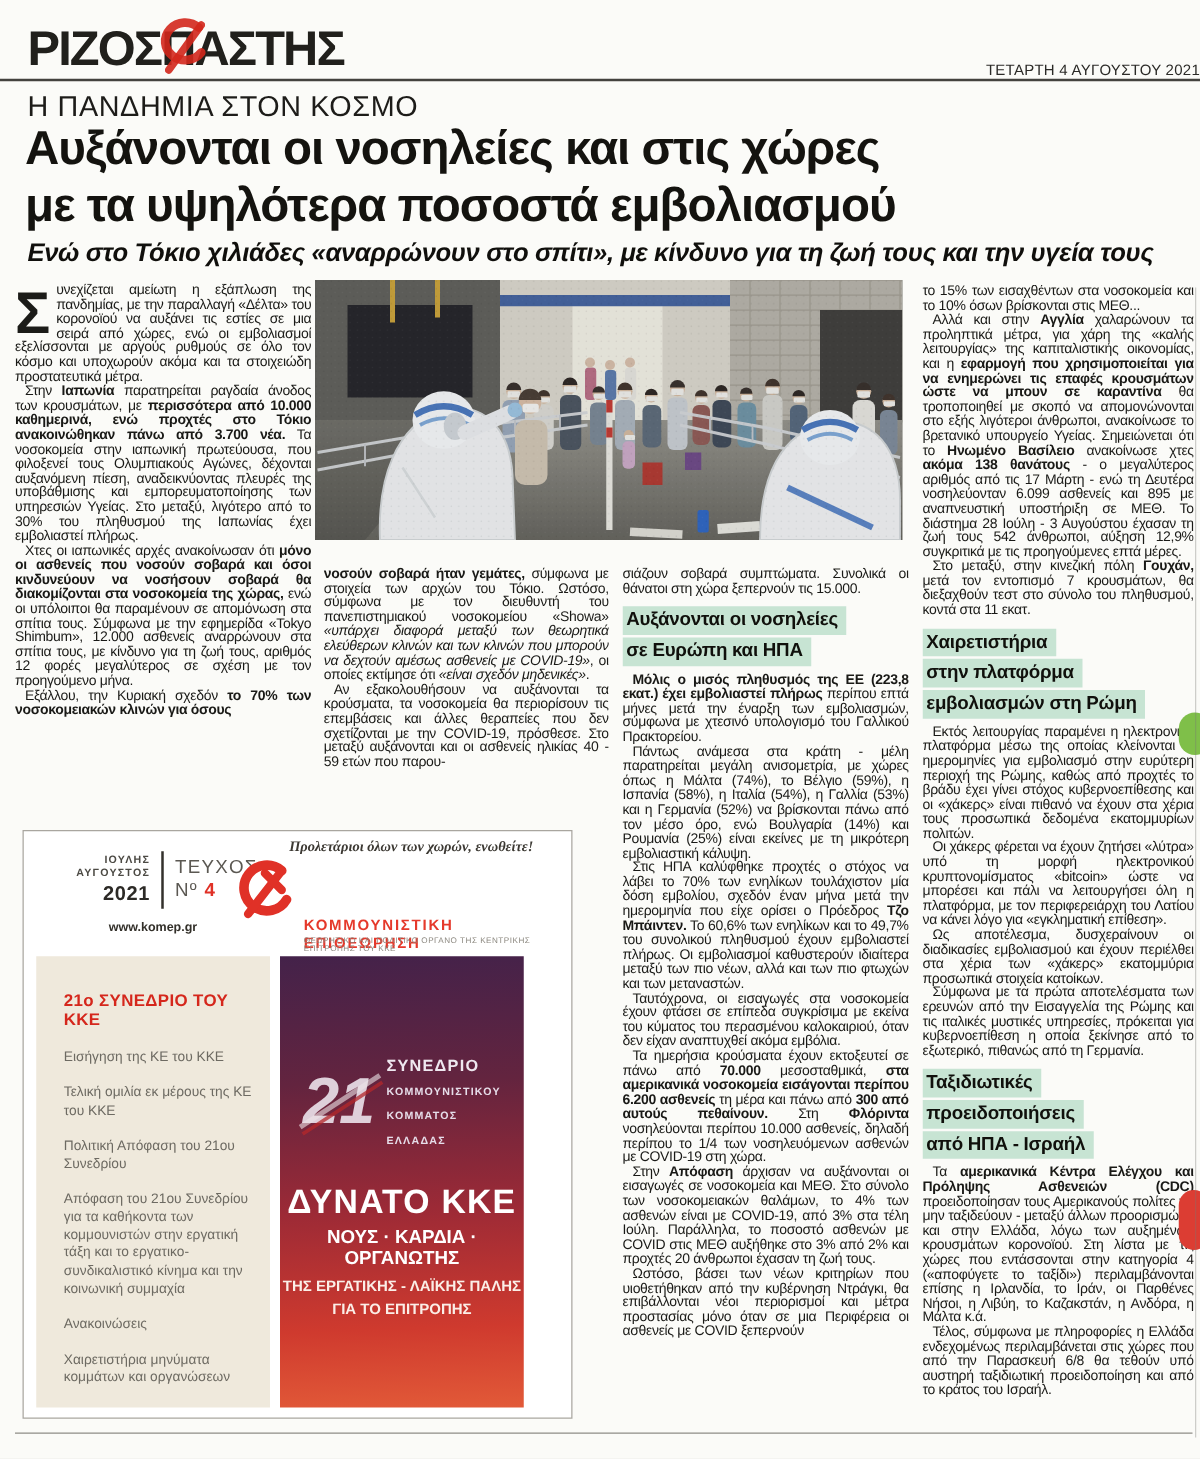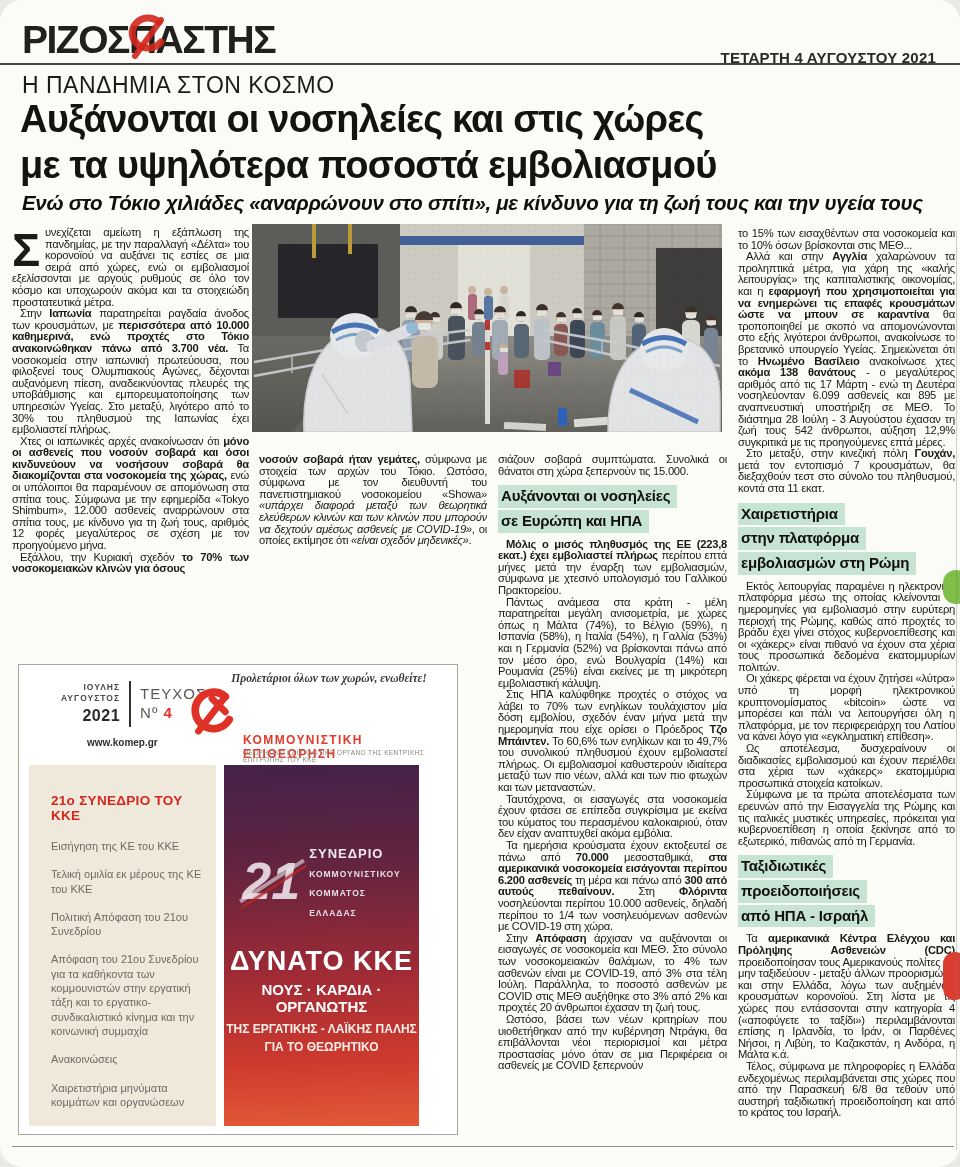--- a/index.html
+++ b/index.html
@@ -1,23 +1,23 @@
 <!DOCTYPE html>
 <html><head>
 <meta charset="utf-8">
 <style>
   html,body{margin:0;padding:0;background:#e9e9e6;}
   .page{position:relative;width:960px;height:1167px;margin:0 auto;background:#fbfbf8;
-        font-family:"Liberation Sans",sans-serif;overflow:hidden;color:#1b1b18;border-radius:22px;}
+        font-family:"Liberation Sans",sans-serif;overflow:hidden;color:#1b1b18;}
 
   
   .masthead{position:absolute;left:22px;top:20px;font-size:39px;font-weight:900;
             letter-spacing:-1.5px;color:#21201c;line-height:1;}
   .masthead .mark{position:absolute;left:98px;top:-9px;}
-  .issue-date{position:absolute;top:49px;right:24px;font-size:15px;font-weight:700;color:#2b2a27;letter-spacing:.2px;}
+  .issue-date{position:absolute;top:49px;right:0;font-size:12px;font-weight:400;color:#2b2a27;letter-spacing:.2px;}
   .masthead-rule{position:absolute;top:63px;left:0;right:0;height:2px;background:#43423e;}
   .kicker{position:absolute;left:22px;top:72px;font-size:23px;font-weight:400;color:#1d1c19;letter-spacing:.5px;}
   .headline{position:absolute;left:20px;top:96px;font-size:38px;line-height:46px;font-weight:800;
             color:#14130f;letter-spacing:-.8px;}
   .subhead{position:absolute;left:22px;top:191px;width:930px;font-style:italic;font-weight:700;
            font-size:20.5px;color:#100f0c;letter-spacing:-.3px;}
 
   
   .photo{position:absolute;left:252px;top:224px;width:470px;height:208px;overflow:hidden;background:#8e8d86;}
 
@@ -259,20 +259,21 @@
   </figure>
 
   <div class="col" id="col1">
       <p class="first"><span class="dropcap">Σ</span><span>υνεχίζεται αμείωτη η εξάπλωση της πανδημίας, με την παραλλαγή «Δέλτα» του κορονοϊού να αυξάνει τις εστίες σε μια σειρά από χώρες, ενώ οι εμβολιασμοί εξελίσσονται με αργούς ρυθμούς σε όλο τον κόσμο και υποχωρούν ακόμα και τα στοιχειώδη προστατευτικά μέτρα.</span></p>
       <p><span>Στην </span><span class="b">Ιαπωνία</span><span> παρατηρείται ραγδαία άνοδος των κρουσμάτων, με </span><span class="b">περισσότερα από 10.000 καθημερινά, ενώ προχτές στο Τόκιο ανακοινώθηκαν πάνω από 3.700 νέα.</span><span> Τα νοσοκομεία στην ιαπωνική πρωτεύουσα, που φιλοξενεί τους Ολυμπιακούς Αγώνες, δέχονται αυξανόμενη πίεση, αναδεικνύοντας πλευρές της υποβάθμισης και εμπορευματοποίησης των υπηρεσιών Υγείας. Στο μεταξύ, λιγότερο από το 30% του πληθυσμού της Ιαπωνίας έχει εμβολιαστεί πλήρως.</span></p>
       <p><span>Χτες οι ιαπωνικές αρχές ανακοίνωσαν ότι </span><span class="b">μόνο οι ασθενείς που νοσούν σοβαρά και όσοι κινδυνεύουν να νοσήσουν σοβαρά θα διακομίζονται στα νοσοκομεία της χώρας,</span><span> ενώ οι υπόλοιποι θα παραμένουν σε απομόνωση στα σπίτια τους. Σύμφωνα με την εφημερίδα «Tokyo Shimbum», 12.000 ασθενείς αναρρώνουν στα σπίτια τους, με κίνδυνο για τη ζωή τους, αριθμός 12 φορές μεγαλύτερος σε σχέση με τον προηγούμενο μήνα.</span></p>
       <p><span>Εξάλλου, την Κυριακή σχεδόν </span><span class="b">το 70% των νοσοκομειακών κλινών για όσους</span></p>
     </div>
   <div class="col" id="col2">
       <p class="cont"><span class="b">νοσούν σοβαρά ήταν γεμάτες,</span><span> σύμφωνα με στοιχεία των αρχών του Τόκιο. Ωστόσο, σύμφωνα με τον διευθυντή του πανεπιστημιακού νοσοκομείου «Showa» </span><span class="i">«υπάρχει διαφορά μεταξύ των θεωρητικά ελεύθερων κλινών και των κλινών που μπορούν να δεχτούν αμέσως ασθενείς με COVID-19»</span><span>, οι οποίες εκτίμησε ότι </span><span class="i">«είναι σχεδόν μηδενικές»</span><span>.</span></p>
+      <p><span>Αν εξακολουθήσουν να αυξάνονται τα κρούσματα, τα νοσοκομεία θα περιορίσουν τις επεμβάσεις και άλλες θεραπείες που δεν σχετίζονται με την COVID-19, πρόσθεσε. Στο μεταξύ αυξάνονται και οι ασθενείς ηλικίας 40 - 59 ετών που παρου-</span></p>
     </div>
   <div class="col" id="col3">
       <p class="cont"><span>σιάζουν σοβαρά συμπτώματα. Συνολικά οι θάνατοι στη χώρα ξεπερνούν τις 15.000.</span></p>
       <div class="ghead">
         <span>Αυξάνονται οι νοσηλείες</span>
         <span>σε Ευρώπη και ΗΠΑ</span>
       </div>
       <p><span class="b">Μόλις ο μισός πληθυσμός της ΕΕ (223,8 εκατ.) έχει εμβολιαστεί πλήρως</span><span> περίπου επτά μήνες μετά την έναρξη των εμβολιασμών, σύμφωνα με χτεσινό υπολογισμό του Γαλλικού Πρακτορείου.</span></p>
       <p><span>Πάντως ανάμεσα στα κράτη - μέλη παρατηρείται μεγάλη ανισομετρία, με χώρες όπως η Μάλτα (74%), το Βέλγιο (59%), η Ισπανία (58%), η Ιταλία (54%), η Γαλλία (53%) και η Γερμανία (52%) να βρίσκονται πάνω από τον μέσο όρο, ενώ Βουλγαρία (14%) και Ρουμανία (25%) είναι εκείνες με τη μικρότερη εμβολιαστική κάλυψη.</span></p>
       <p><span>Στις ΗΠΑ καλύφθηκε προχτές ο στόχος να λάβει το 70% των ενηλίκων τουλάχιστον μία δόση εμβολίου, σχεδόν έναν μήνα μετά την ημερομηνία που είχε ορίσει ο Πρόεδρος </span><span class="b">Τζο Μπάιντεν.</span><span> Το 60,6% των ενηλίκων και το 49,7% του συνολικού πληθυσμού έχουν εμβολιαστεί πλήρως. Οι εμβολιασμοί καθυστερούν ιδιαίτερα μεταξύ των πιο νέων, αλλά και των πιο φτωχών και των μεταναστών.</span></p>
@@ -349,21 +350,21 @@
         <span class="lines">
           <span class="l1">ΣΥΝΕΔΡΙΟ</span><br>
           <span class="l2">ΚΟΜΜΟΥΝΙΣΤΙΚΟΥ</span><br>
           <span class="l2">ΚΟΜΜΑΤΟΣ</span><br>
           <span class="l2">ΕΛΛΑΔΑΣ</span>
         </span>
       </div>
       <div class="slogan-main">ΔΥΝΑΤΟ ΚΚΕ</div>
       <div class="slogan-sub1">ΝΟΥΣ · ΚΑΡΔΙΑ · ΟΡΓΑΝΩΤΗΣ</div>
       <div class="slogan-sub2">ΤΗΣ ΕΡΓΑΤΙΚΗΣ - ΛΑΪΚΗΣ ΠΑΛΗΣ</div>
-      <div class="slogan-sub3">ΓΙΑ ΤΟ ΘΕΩΡΗΤΙΚΟ</div>
+      <div class="slogan-sub3">ΓΙΑ ΤΟ ΕΠΙΤΡΟΠΗΣ</div>
     </div>
   </aside>
 
   <div class="blob-green"></div>
   <div class="blob-red"></div>
   <div class="edge-line"></div>
   <div class="bottom-rule"></div>
 </div>
 
 </body></html>

